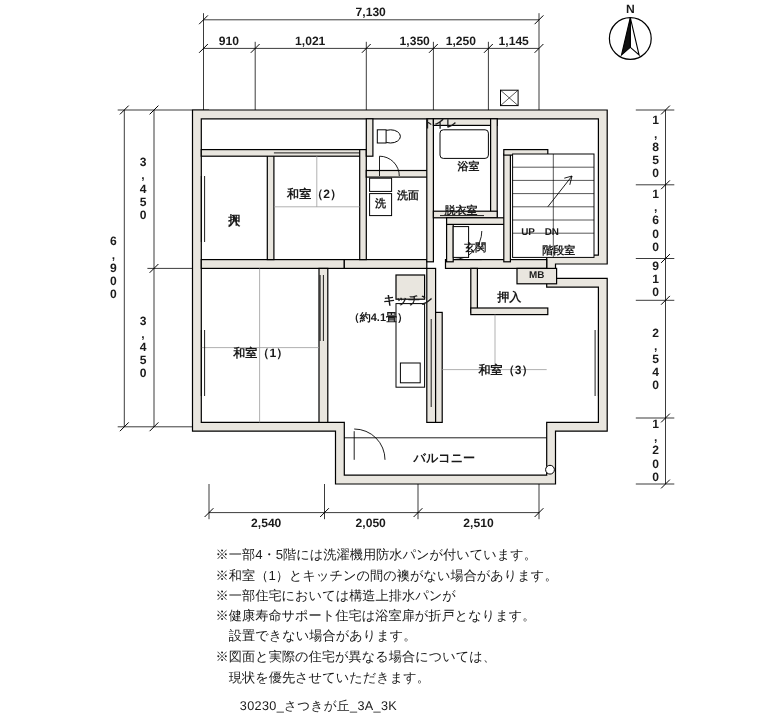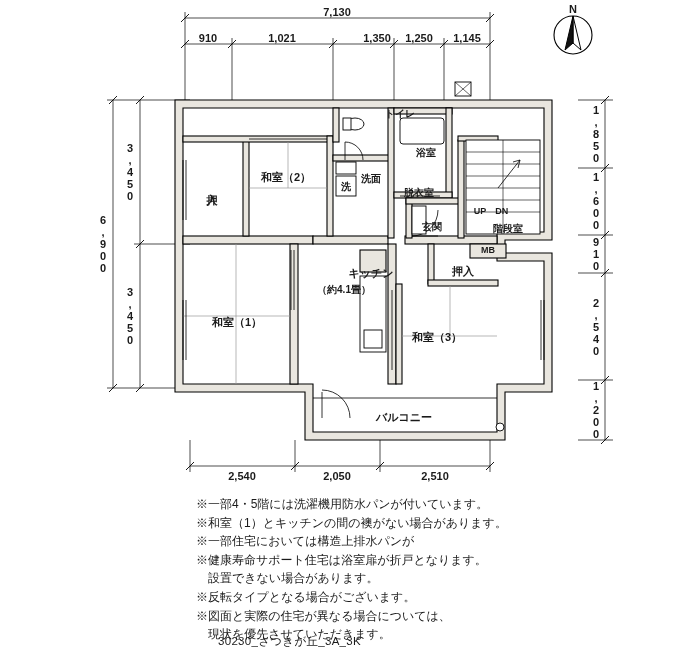--- a/index.html
+++ b/index.html
@@ -276,29 +276,28 @@
 <div class="txt ctr sm" style="left:371px;top:192px;margin-left:48px;">脱衣室</div>
 <div class="txt ctr sm" style="left:346px;top:186px;">洗</div>
 <div class="txt ctr sm" style="left:426px;top:152px;">浴室</div>
 <div class="txt ctr sm" style="left:432px;top:226px;">玄関</div>
 <div class="txt ctr sm" style="left:488px;top:228px;padding-left:40px;">階段室</div>
 <div class="txt ctr xs" style="left:491px;top:212px;">UP　DN</div>
 <div class="txt ctr xs" style="left:488px;top:251px;">MB</div>
 <div class="txt ctr" style="left:344px;top:273px;margin-left:27px;">キッチン</div>
 <div class="txt ctr sm" style="left:344px;top:289px;">（約4.1畳）</div>
 <div class="txt ctr" style="left:237px;top:322px;">和室（1）</div>
-<div class="txt ctr" style="left:437px;top:337px;text-align:right;">和室（3）</div>
+<div class="txt ctr" style="left:460px;top:337px;text-align:right;">和室（3）</div>
 <div class="txt ctr" style="left:463px;top:271px;">押入</div>
 <div class="txt ctr" style="left:404px;top:417px;">バルコニー</div>
 <div class="txt ctr" style="left:573px;top:9px;">N</div>
 
 <div class="notes">
   <div>※一部4・5階には洗濯機用防水パンが付いています。</div>
   <div>※和室（1）とキッチンの間の襖がない場合があります。</div>
   <div>※一部住宅においては構造上排水パンが</div>
   <div>※健康寿命サポート住宅は浴室扉が折戸となります。</div>
   <div>　設置できない場合があります。</div>
-  <div>※反転タイプとなる場合がございます。</div>
   <div>※図面と実際の住宅が異なる場合については、</div>
   <div>　現状を優先させていただきます。</div>
 </div>
 
 <div class="code">30230_さつきが丘_3A_3K</div>
 
 </body></html>

